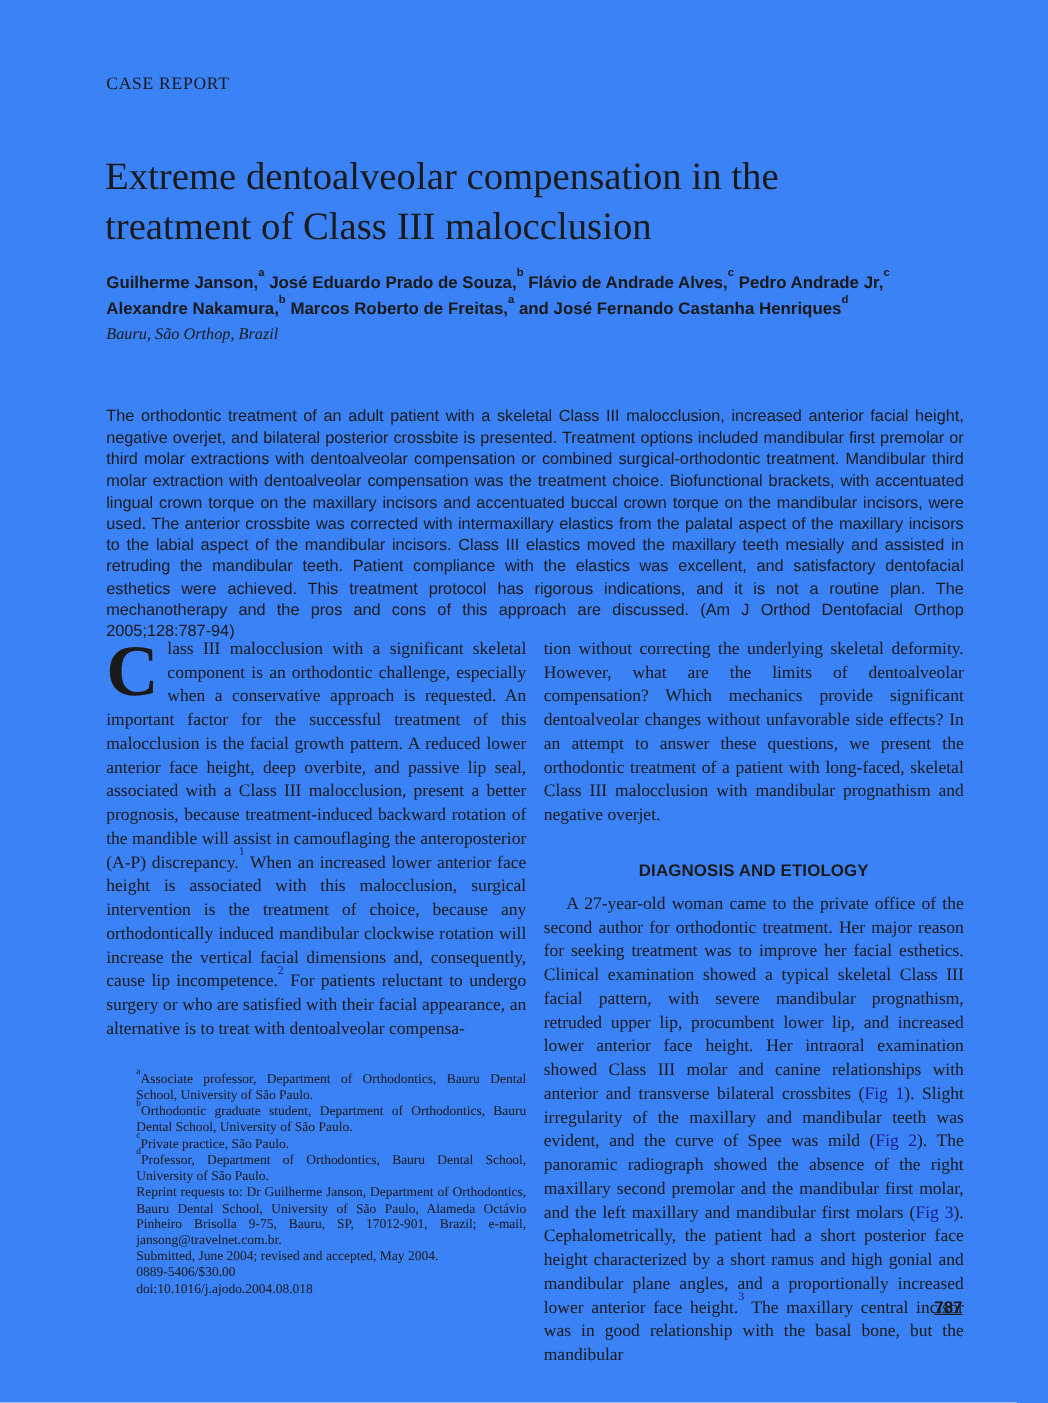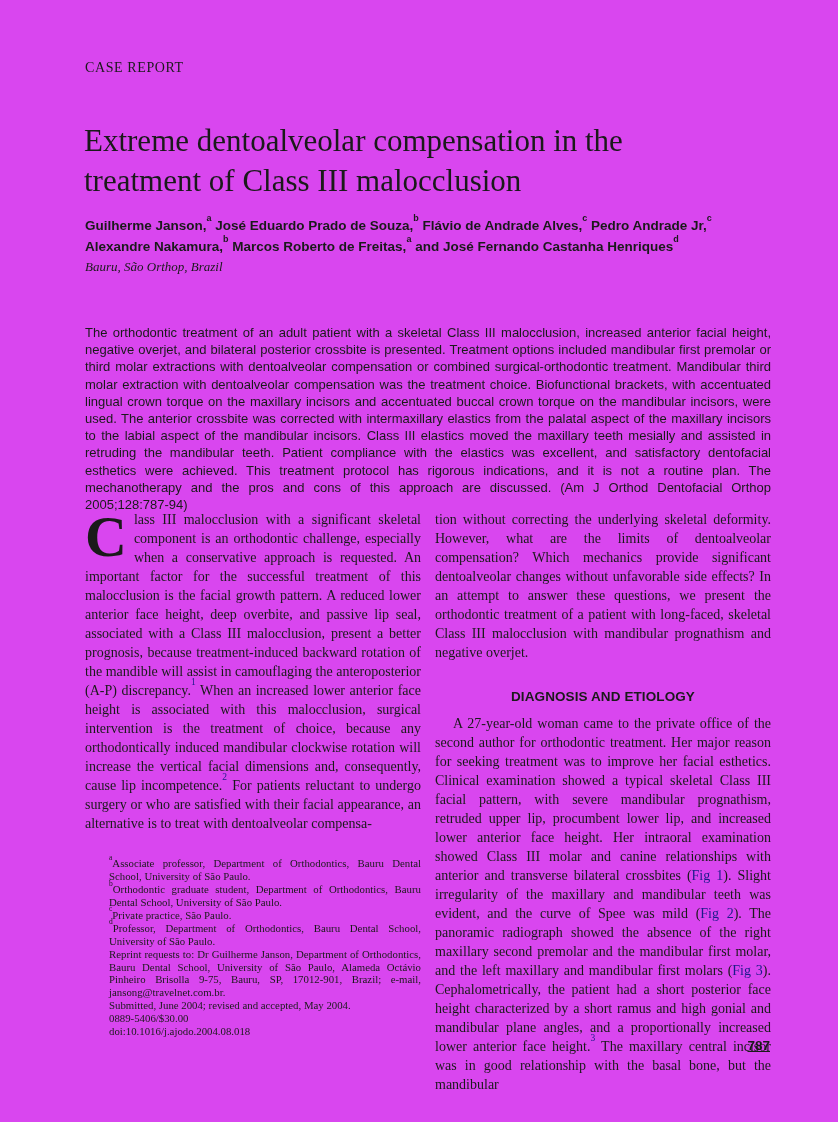--- a/index.html
+++ b/index.html
@@ -2,21 +2,21 @@
 <html style="--ink: #1a1a1a; --link: #1b1b8a;"><head>
 <meta charset="utf-8">
 <style>
   :root { --ink: #1a1a1a; --link: #1b1b8a; }
   * { margin: 0; padding: 0; box-sizing: border-box; }
   html, body { background: #e8e8e8; }
   .page {
     position: relative;
     width: 838px; height: 1122px;
     margin: 0 auto;
-    background: #d946ef;
+    background: #3b82f6;
     color: var(--ink);
     overflow: hidden;
   }
   .kicker {
     position: absolute; left: 85px; top: 60px;
     font: 14px/16px "Liberation Serif", serif;
     letter-spacing: 0.6px;
   }
   .title {
     position: absolute; left: 84px; top: 121px; width: 690px;

